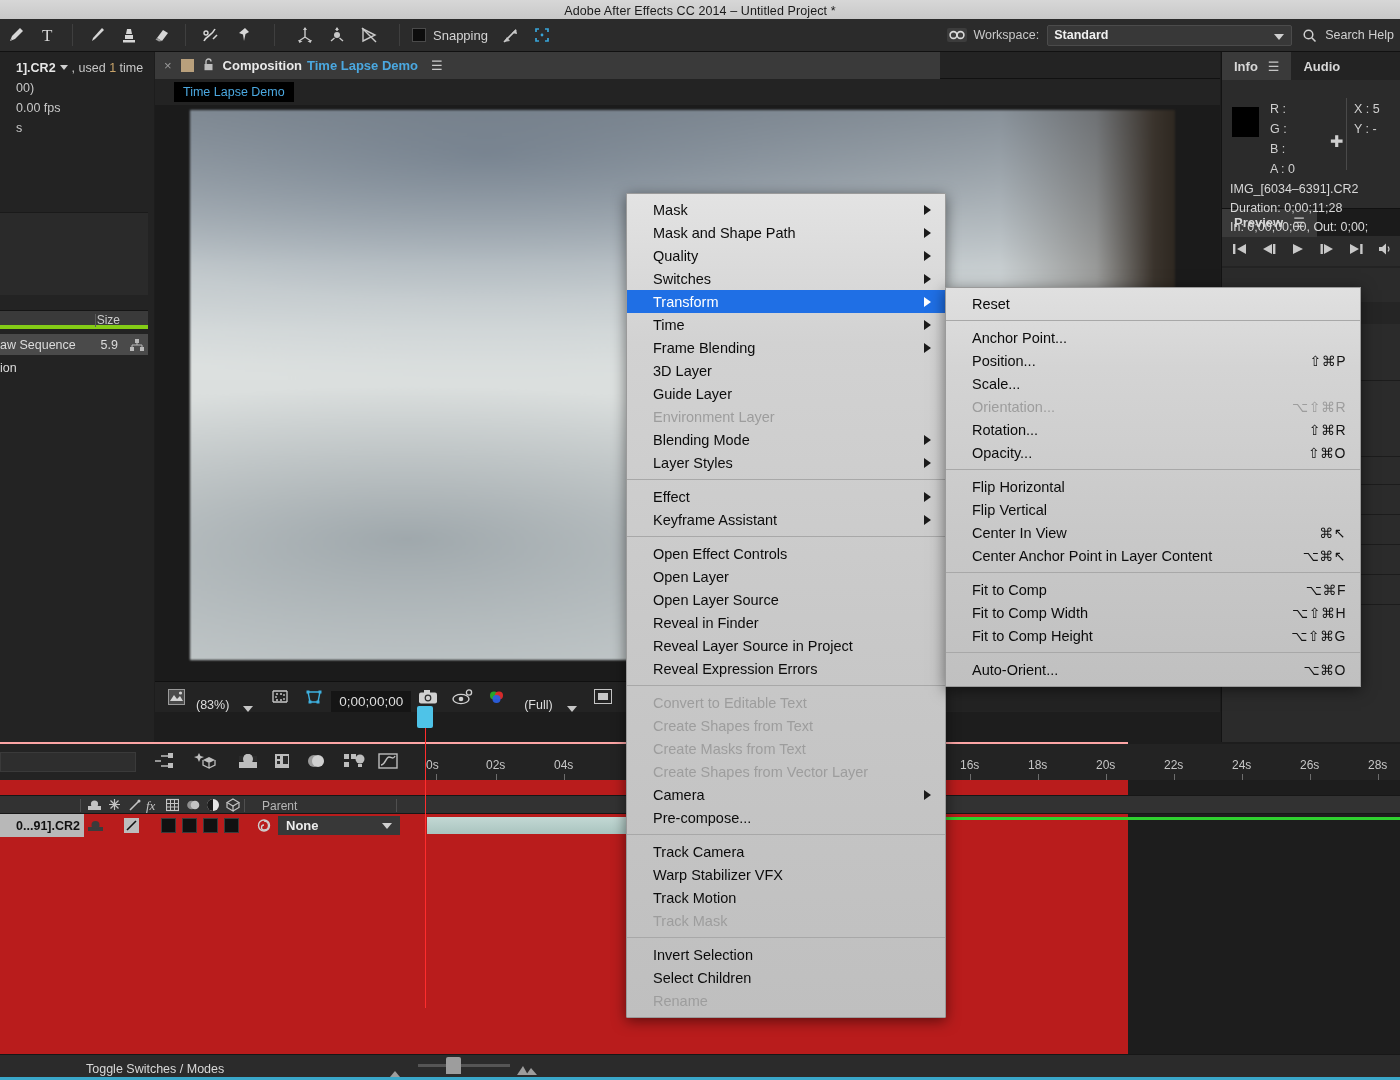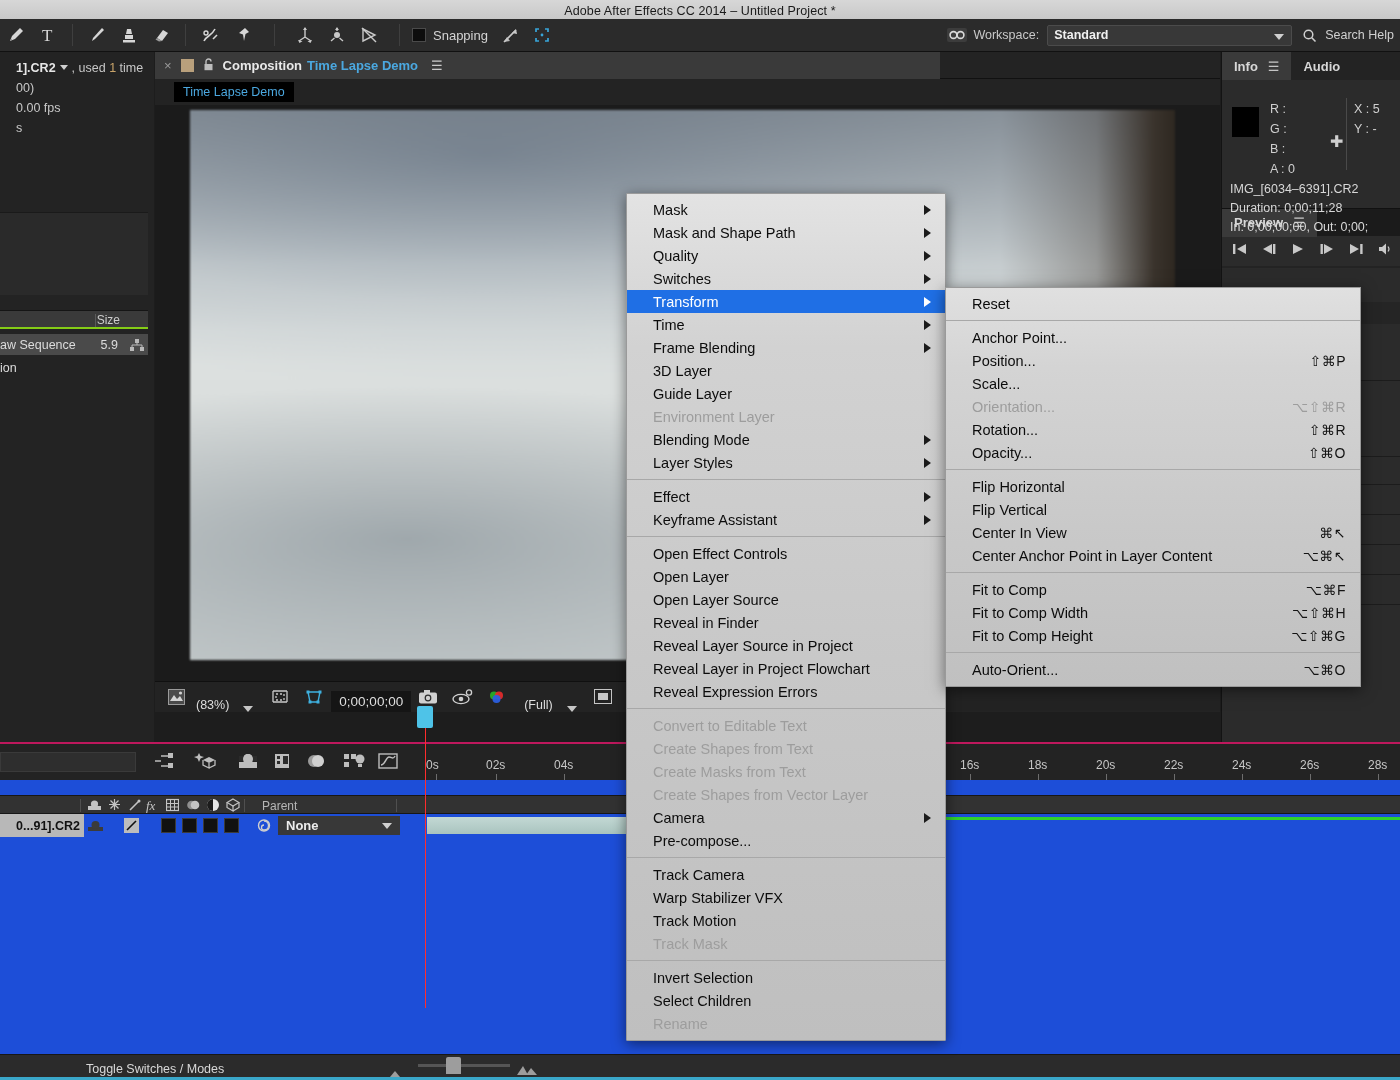--- a/index.html
+++ b/index.html
@@ -44,21 +44,21 @@
 
   
   #leftpanel{ position:absolute; left:0; top:52px; width:154px; height:690px; background:#232323; }
   #lp-meta{ position:absolute; left:0; top:0; width:154px; height:160px; background:#232323; padding:6px 0 0 0;}
   #lp-meta .ln{ color:#c8c8c8; font-size:12.5px; line-height:20px; white-space:nowrap; padding-left:16px;}
   #lp-meta .ln b{ font-weight:bold; color:#e6e6e6; }
   #lp-meta .amber{ color:#c9a46a; }
   .lp-tri{ display:inline-block; width:0;height:0; vertical-align:2px;
     border-left:4px solid transparent;border-right:4px solid transparent;border-top:5px solid #cfcfcf; margin:0 4px;}
   #lp-thumbwell{ position:absolute; left:0; top:160px; width:148px; height:83px; background:#2a2a2a; border-top:1px solid #1a1a1a;}
-  #lp-colhdr{ position:absolute; left:0; top:258px; width:148px; height:19px; background:#3a3a3a; border-top:1px solid #151515; border-bottom:2px solid #84cc16;padding-left:28px;}
+  #lp-colhdr{ position:absolute; left:0; top:258px; width:148px; height:19px; background:#3a3a3a; border-top:1px solid #151515; border-bottom:4px solid #84cc16;padding-left:28px;}
   #lp-colhdr .szc{ position:absolute; right:28px; top:2px; color:#cdcdcd; font-size:12px;}
   #lp-colhdr .vr{ position:absolute; right:52px; top:3px; width:1px; height:13px; background:#5a5a5a;}
   .lp-row{ position:absolute; left:0; width:148px; height:21px; display:flex; align-items:center;}
   .lp-row.sel{ background:#4a4a4a; }
   .lp-row .nm{ color:#dcdcdc; font-size:12.5px; }
   .lp-row .sz{ position:absolute; right:30px; color:#dcdcdc; font-size:12.5px;}
   .lp-row .ic{ position:absolute; right:4px; top:4px; color:#b9b9b9;}
 
   
   #comp{ position:absolute; left:155px; top:52px; width:1065px; height:660px; background:#1e1e1e;}
@@ -103,21 +103,21 @@
   #crosshair{ position:absolute; left:108px; top:52px; color:#cfcfcf; font-size:16px;}
   #info-src{ position:absolute; left:8px; top:100px; color:#d8d8d8; font-size:12.5px; line-height:19px; white-space:nowrap;}
   #preview-tabs{ height:28px; display:flex; align-items:center; background:#1b1b1b; border-top:1px solid #111;}
   #preview-body{ height:30px; background:#2b2b2b; display:flex; align-items:center; padding-left:10px; gap:13px; color:#c8c8c8;}
   #panel-rest{ position:absolute; left:0; top:216px; width:179px; height:474px; background:#2b2b2b;}
   .hidden-row{ position:absolute; left:0; color:#cccccc; font-size:12.5px; }
   .hidden-sep{ position:absolute; left:0; width:179px; height:1px; background:#1c1c1c;}
   .hidden-box{ position:absolute; background:#252525; }
 
   
-  #timeline{ position:absolute; left:0; top:742px; width:1400px; height:338px; background:#1d4ed8; border-top:2px solid #be185d;}
+  #timeline{ position:absolute; left:0; top:742px; width:1128px; height:338px; background:#b91c1c; border-top:2px solid #fca5a5;}
   #tl-toolrow{ position:absolute; left:0; top:0; width:1400px; height:36px; background:#232323;}
   #tl-searchbox{ position:absolute; left:0; top:8px; width:136px; height:20px; background:#2e2e2e; border:1px solid #3a3a3a;}
   .tlicon{ position:absolute; top:6px; color:#bdbdbd; }
   #tl-ruler{ position:absolute; left:412px; top:0; width:988px; height:36px; background:#232323;}
   #tl-ruler .tick{ position:absolute; top:14px; color:#c7c7c7; font-size:12px;}
   #tl-ruler .tmark{ position:absolute; top:30px; width:1px; height:6px; background:#6d6d6d;}
   #tl-colhdr{ position:absolute; left:0; top:51px; width:1400px; height:19px; background:#323232; border-top:1px solid #171717; border-bottom:1px solid #171717;}
   #tl-colhdr .sw{ position:absolute; top:2px; color:#c4c4c4;}
   #tl-colhdr .parent{ position:absolute; left:262px; top:3px; color:#b6b6b6; font-size:12px;}
   #tl-colhdr .vr{ position:absolute; top:3px; width:1px; height:13px; background:#4f4f4f;}
@@ -725,23 +725,20 @@
     <div class="mi">
       <span>Open Layer Source</span>
     </div>
     <div class="mi">
       <span>Reveal in Finder</span>
     </div>
     <div class="mi">
       <span>Reveal Layer Source in Project</span>
     </div>
     <div class="mi">
-      <span>Reveal Layer in Project Flowchart</span>
-    </div>
-    <div class="mi">
       <span>Reveal Expression Errors</span>
     </div>
     <div class="msep"></div>
     <div class="mi dis">
       <span>Convert to Editable Text</span>
     </div>
     <div class="mi dis">
       <span>Create Shapes from Text</span>
     </div>
     <div class="mi dis">

